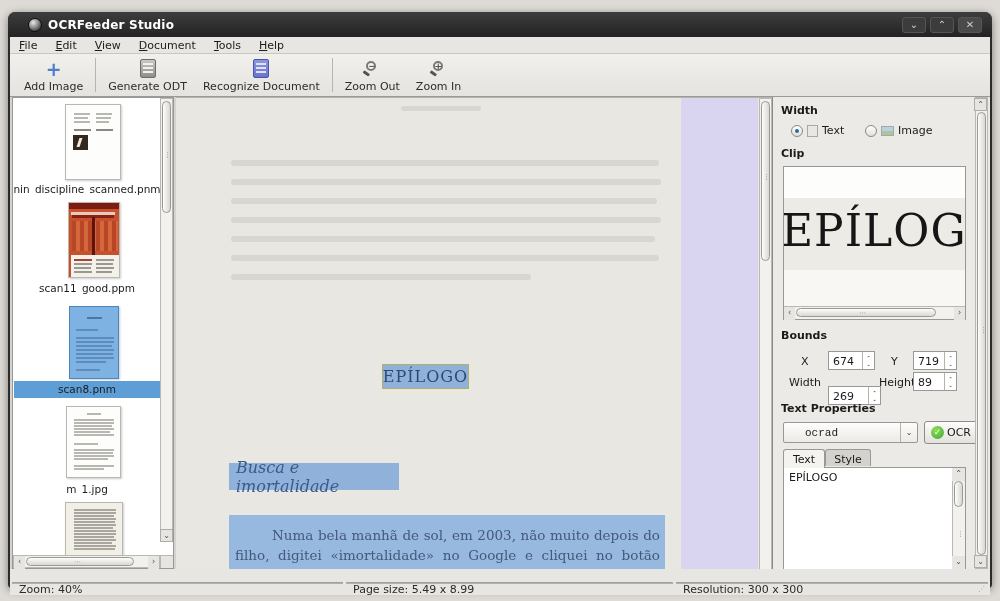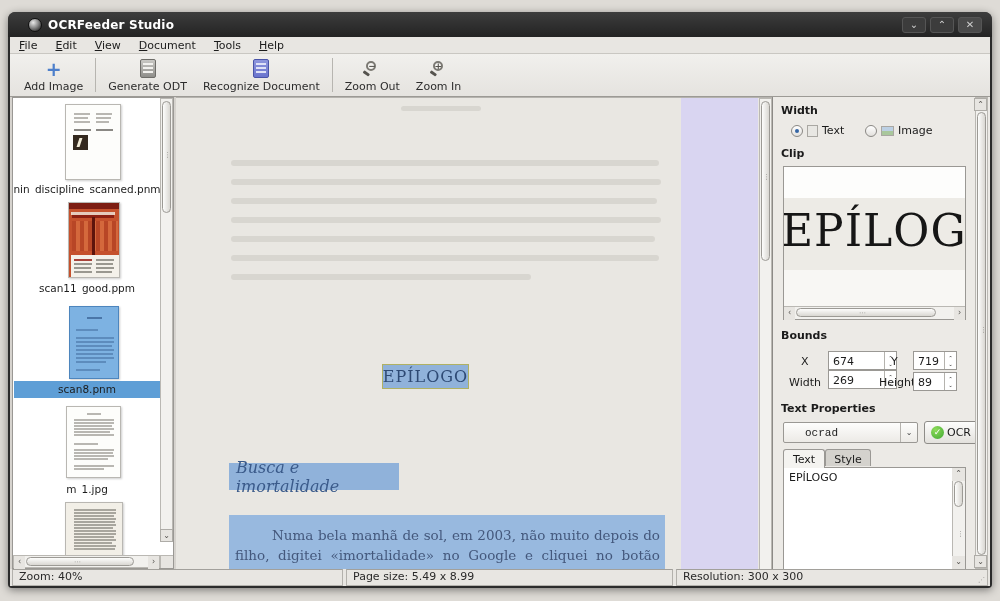--- a/index.html
+++ b/index.html
@@ -83,21 +83,21 @@
   .ocr-btn { position:absolute; height:23px; background:linear-gradient(#fdfdfc,#e3e1dd); border:1px solid #8e8c88; border-radius:3px;
              display:flex; align-items:center; gap:3px; padding:0 6px; font-size:11px; }
   .ok-ball { width:13px; height:13px; border-radius:50%; background:radial-gradient(circle at 35% 30%, #8fdc5a, #3fa832); color:#fff;
              font-size:9px; line-height:13px; text-align:center; font-weight:bold; }
   .tab { position:absolute; height:19px; border:1px solid #9a9894; border-bottom:none; border-radius:3px 3px 0 0;
          font-size:11px; text-align:center; padding-top:3px; }
   .tab.active { background:#f4f3f0; z-index:2; }
   .tab.inactive { background:#d4d2cd; height:17px; top:2px; }
   .textpane { position:absolute; background:#fff; border:1px solid #9a9894; font-size:11px; }
   
-  .statusbar { position:absolute; left:2px; top:557px; width:980px; height:17px; background:#e8e6e2; display:flex; gap:3px; padding:0 2px; }
+  .statusbar { position:absolute; left:2px; top:557px; width:980px; height:17px; background:#e8e6e2; display:flex; gap:3px; padding:13px 2px; }
   .status-cell { border:1px solid #b3b1ac; border-top-color:#a2a09b; background:#e8e6e2; font-size:11px; color:#2a2a2a;
                  padding:0px 6px; line-height:13px; }
 </style>
 </head>
 <body>
 
 <div class="window">
 
   <div class="titlebar">
     <div class="app-icon"></div>
@@ -321,37 +321,37 @@
           <div class="sb-btn" style="left:0; top:0; border:none; width:11px;">‹</div>
           <div class="sb-thumb-h" style="left:12px; width:140px;"></div>
           <div class="grip-dots" style="left:75px; top:2px; letter-spacing:2px;">⋯</div>
           <div class="sb-btn" style="right:0; top:0; border:none; width:11px;">›</div>
         </div>
       </div>
 
       <div class="p-label" style="left:8px; top:232px;">Bounds</div>
 
       <span class="abs" style="left:28px; top:258px;">X</span>
-      <div class="spin" style="left:55px; top:254px; width:69px;">
+      <div class="spin" style="left:55px; top:254px; width:47px;">
         <span class="val">674</span>
         <span class="btns">
             <span>⌃</span>
             <span>⌄</span>
           </span>
       </div>
       <span class="abs" style="left:118px; top:258px;">Y</span>
       <div class="spin" style="left:140px; top:254px; width:44px;">
         <span class="val">719</span>
         <span class="btns">
             <span>⌃</span>
             <span>⌄</span>
           </span>
       </div>
       <span class="abs" style="left:16px; top:279px;">Width</span>
-      <div class="spin" style="left:55px; top:273px; width:69px;">
+      <div class="spin" style="left:55px; top:289px; width:53px;">
         <span class="val">269</span>
         <span class="btns">
             <span>⌃</span>
             <span>⌄</span>
           </span>
       </div>
       <span class="abs" style="left:106px; top:279px;">Height</span>
       <div class="spin" style="left:140px; top:275px; width:44px;">
         <span class="val">89</span>
         <span class="btns">

